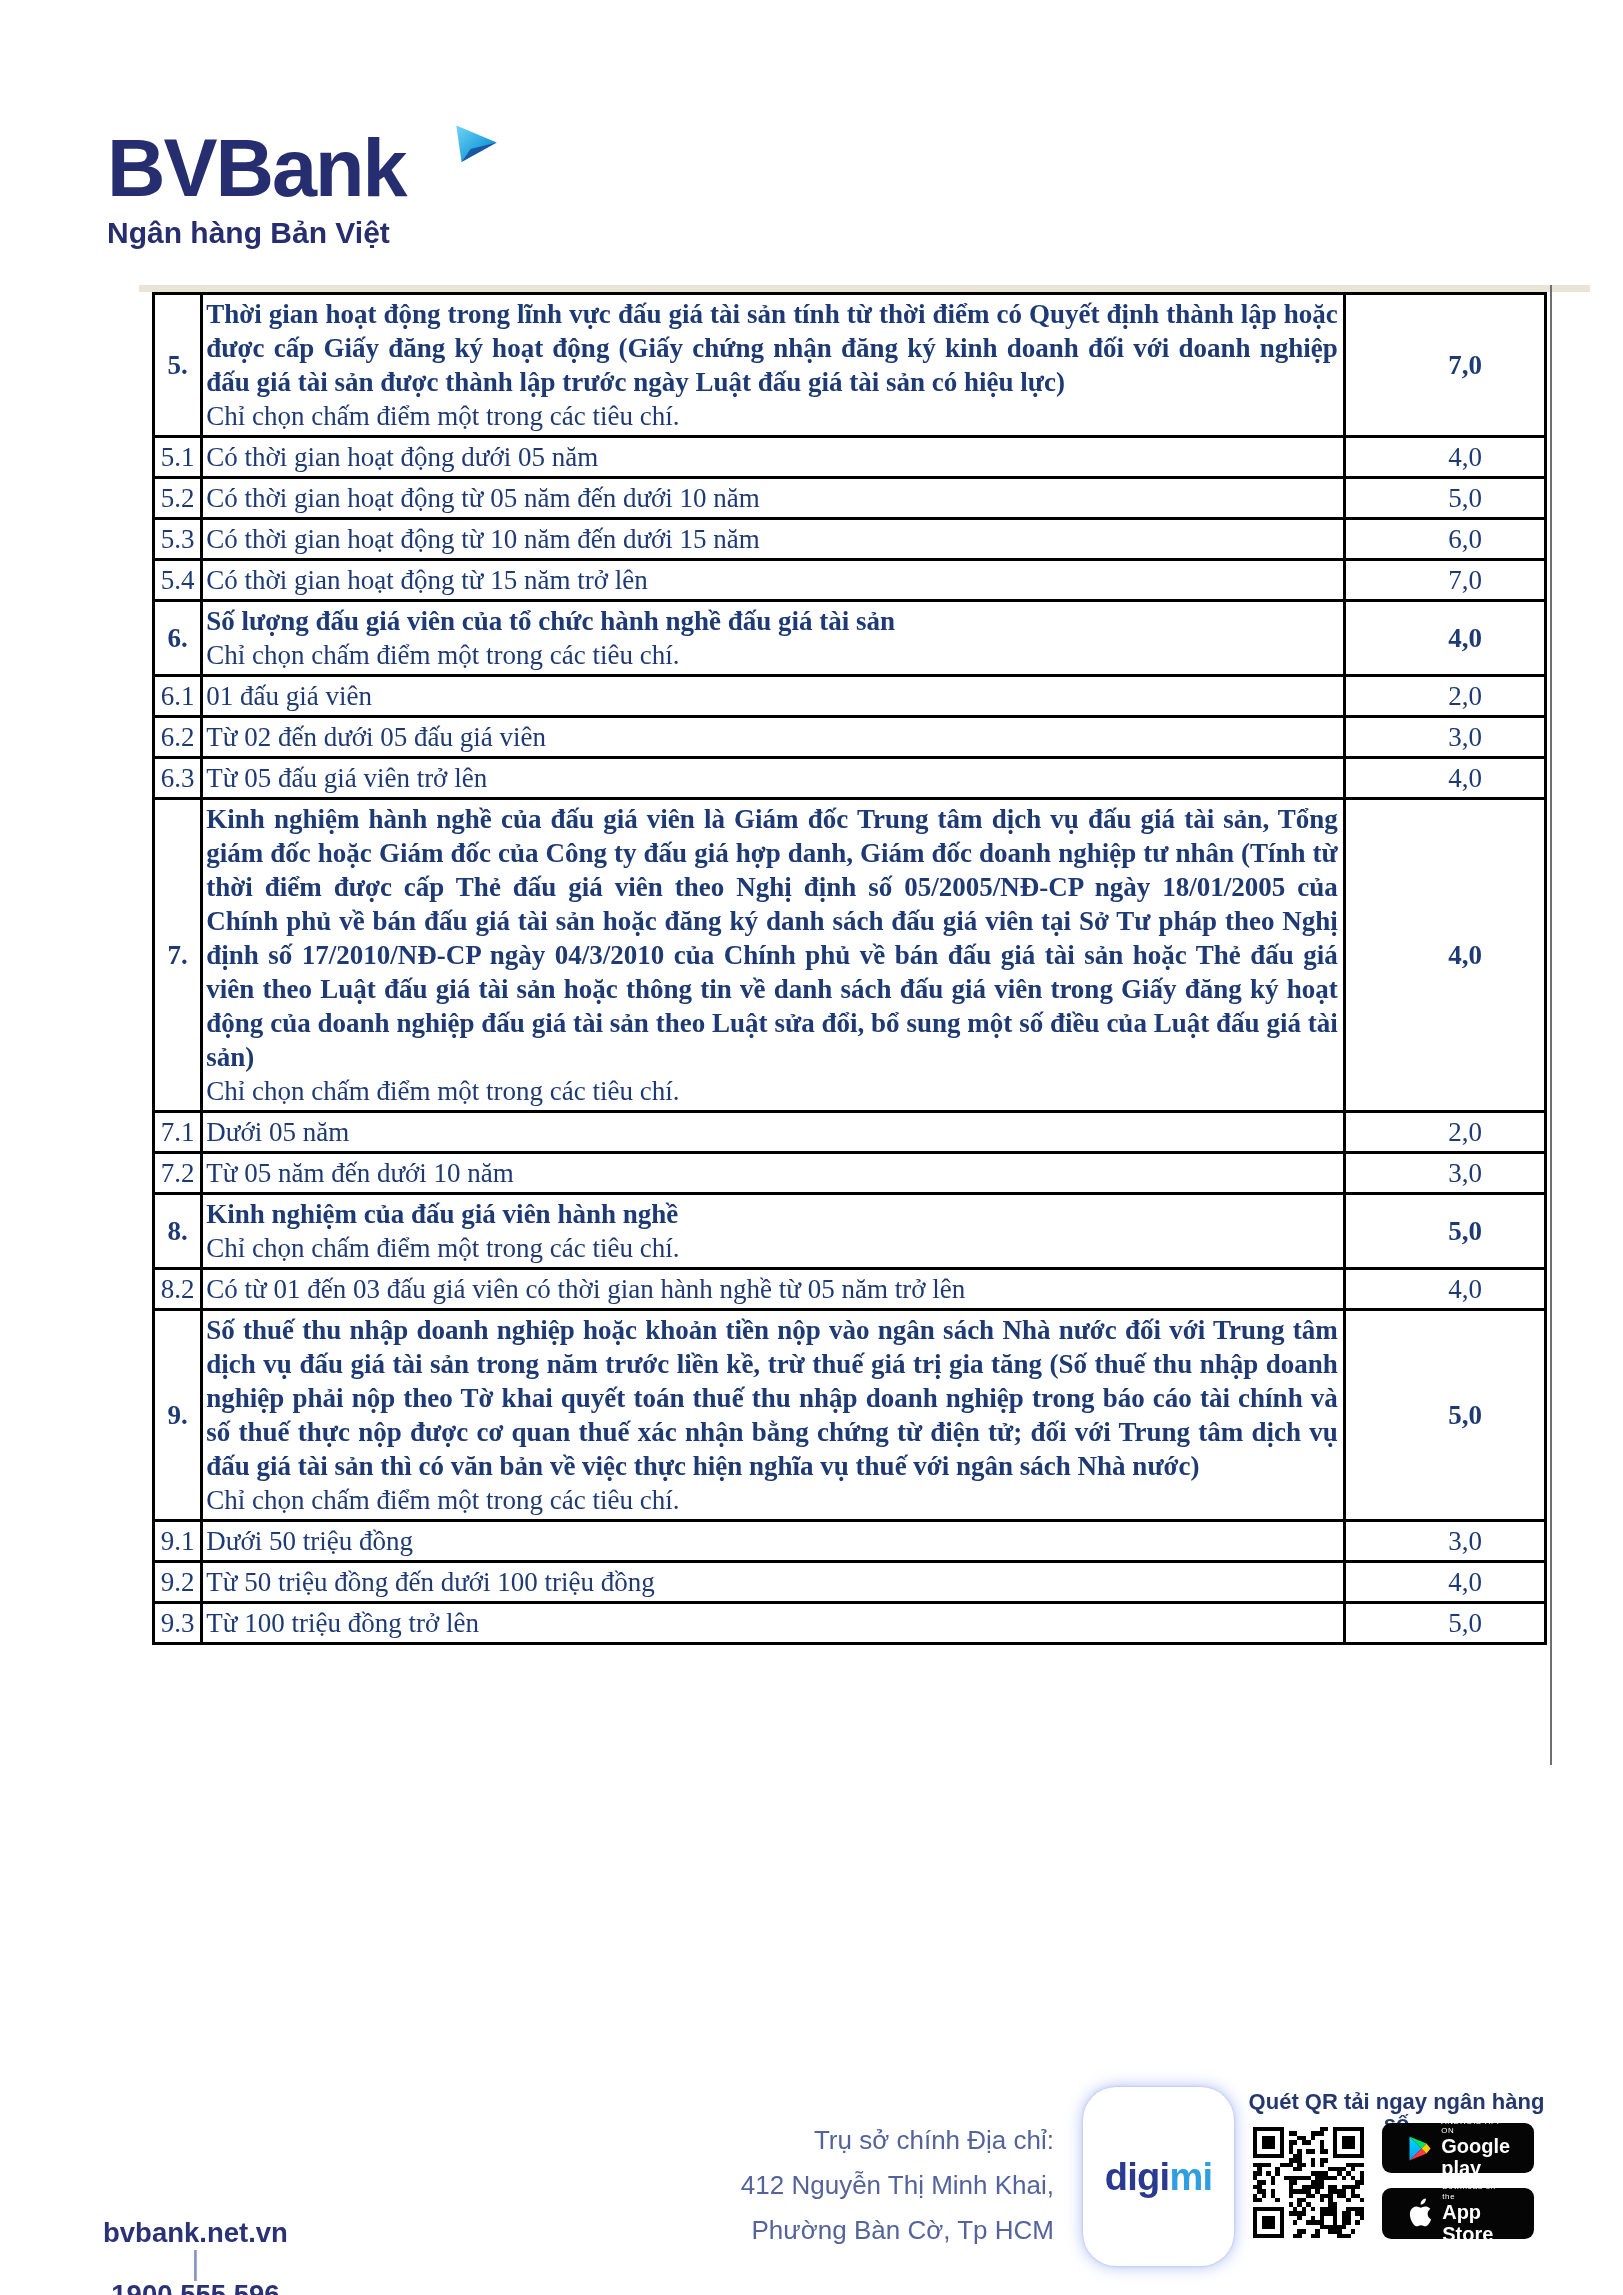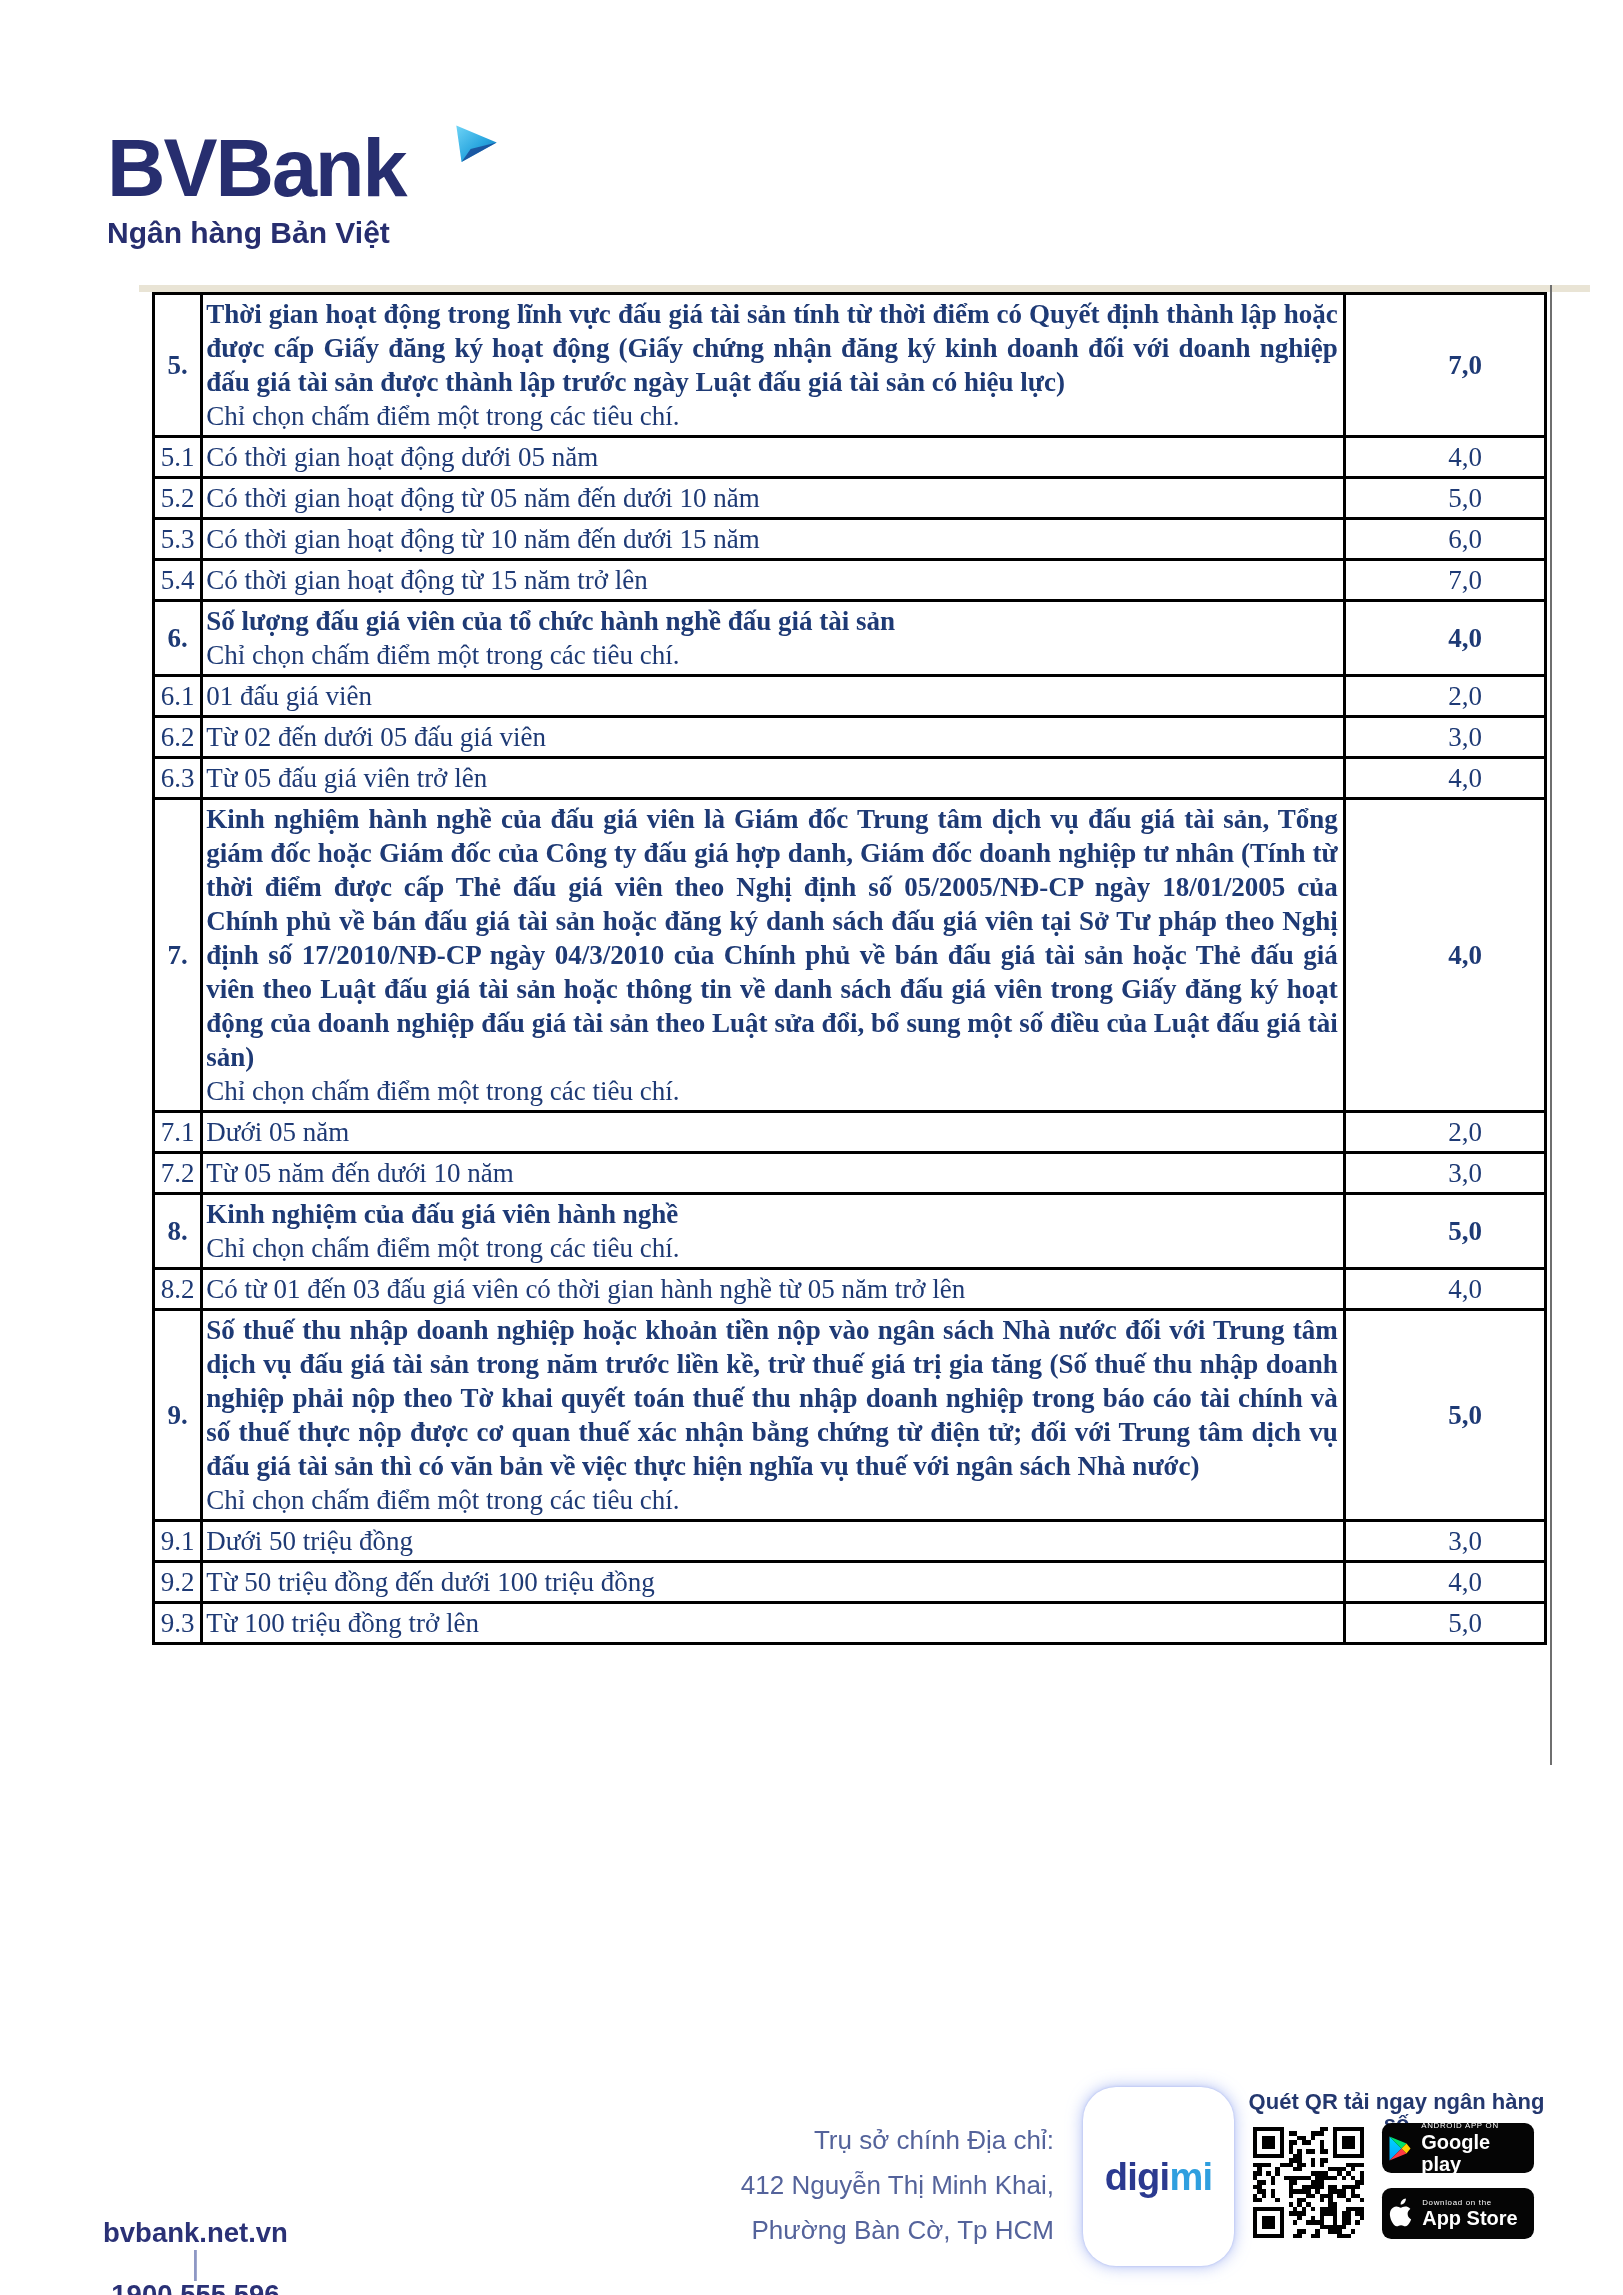--- a/index.html
+++ b/index.html
@@ -78,21 +78,21 @@
   .digimi-text .p1{color:#2b3a90;}
   .digimi-text .p2{color:#2f9fdf;}
   .qr-caption{
     position:absolute;left:1243px;top:2091px;width:307px;
     text-align:center;font-size:22px;font-weight:bold;color:#24386f;line-height:1;
   }
   .qr-box{position:absolute;left:1253px;top:2127px;width:111px;height:111px;}
   .store-badge{
     position:absolute;left:1382px;width:152px;height:50px;
     background:#050505;border-radius:9.2px;
-    display:flex;align-items:center;padding:0 5px;box-sizing:border-box;
+    display:flex;align-items:center;padding:0 25px;box-sizing:border-box;
     color:#fff;
   }
   .badge-google{top:2123px;}
   .badge-apple{top:2188px;height:51px;}
   .badge-icon{flex:0 0 auto;margin-right:9.2px;display:flex;align-items:center;}
   .badge-lines{display:flex;flex-direction:column;justify-content:center;}
   .badge-small{font-size:7.9px;letter-spacing:0.7px;line-height:9.2px;color:#fff;}
   .badge-big{font-size:20px;font-weight:bold;line-height:22px;color:#fff;letter-spacing:0;}
 </style>
 </head>

